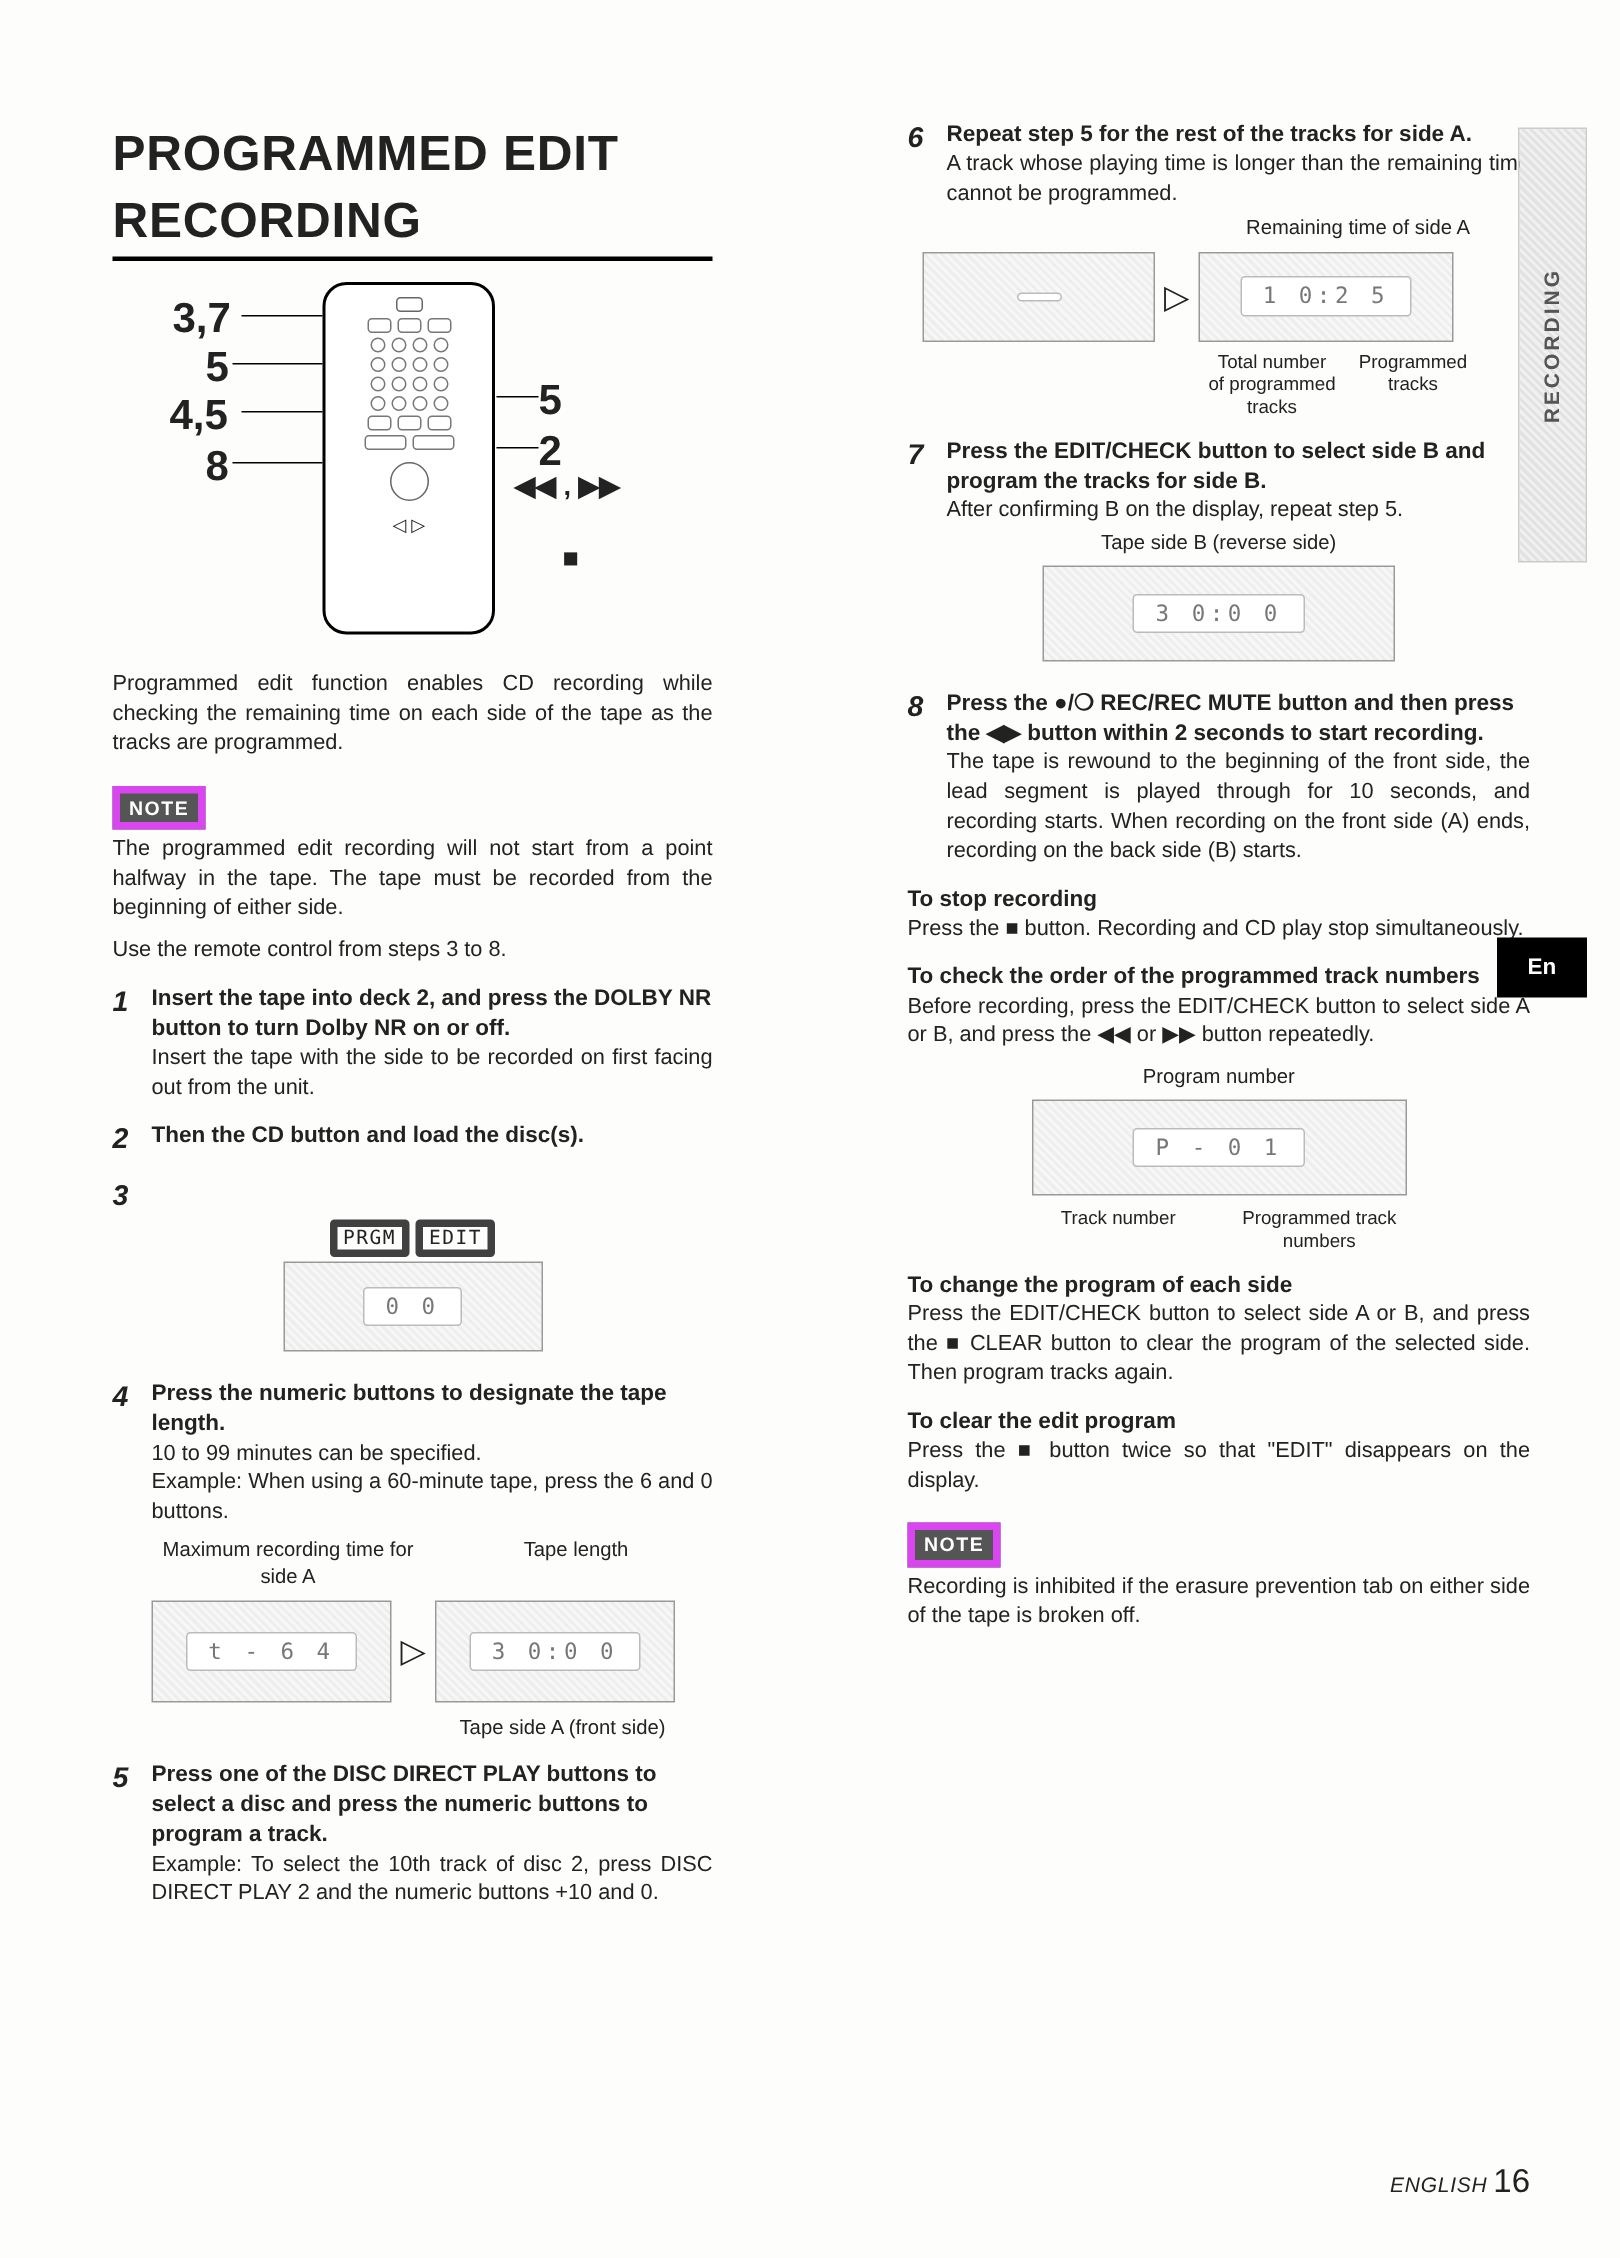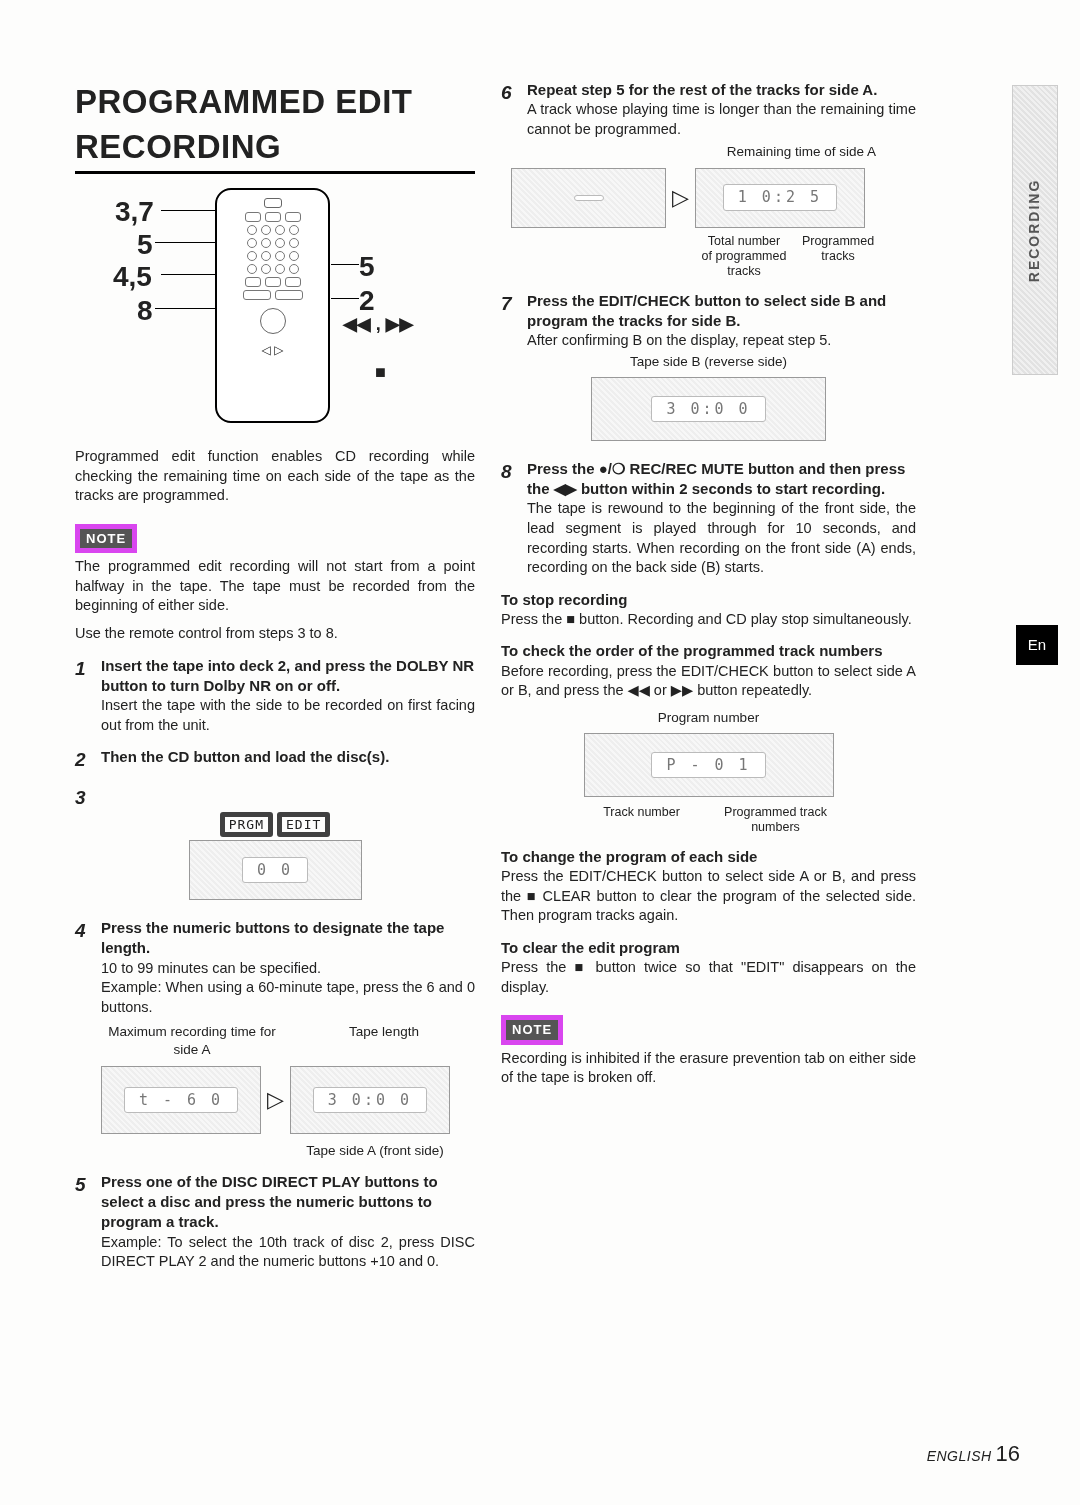--- a/index.html
+++ b/index.html
@@ -1,17 +1,17 @@
 <!DOCTYPE html>
 <html><head>
 <meta charset="utf-8">
 <style>
   * { box-sizing: border-box; margin: 0; padding: 0; }
   body { width: 1080px; height: 1505px; font-family: Arial, Helvetica, sans-serif; font-size: 15px; color: #222; background: #fdfdfc; position: relative; line-height: 1.35; }
-  .page { padding: 80px 60px 40px 75px; display: flex; gap: 26px; }
+  .page { padding: 80px 60px 40px 75px; display: flex; gap: 26px; justify-content: space-between; }
   .col { flex: 1 1 0; }
   .col-left { max-width: 400px; }
   .col-right { max-width: 415px; }
 
   .title { font-family: "Arial Narrow", Arial, sans-serif; font-weight: 800; letter-spacing: 0.5px; font-size: 33px; border-bottom: 3px solid #000; padding-bottom: 2px; margin-bottom: 14px; display: inline-block; width: 100%; }
 
   .remote-wrap { position: relative; height: 245px; margin-bottom: 14px; }
   .remote { position: absolute; left: 140px; top: 0; width: 115px; height: 235px; border: 2px solid #000; border-radius: 16px; background: #fff; }
   .remote .pow { width: 18px; height: 10px; border:1px solid #666; margin: 8px auto 4px; border-radius: 3px; }
   .btn-row { display:flex; justify-content:center; gap:4px; margin: 3px 0; }
@@ -36,21 +36,21 @@
   .step-title { font-weight:bold; font-size: 15px; }
   .step-body { font-size:14.5px; text-align: justify; }
   .sub { margin-left: 26px; font-size:14.5px; text-align:justify; }
   .caption { font-size: 13.5px; text-align:center; margin-top:2px; }
   .mini-label { font-size:13.5px; }
   .prgm-edit { text-align:center; font-size:13px; margin-top:6px; }
   .prgm-edit span { border:5px solid #404040; padding:0 4px; margin:0 2px; border-radius:3px; font-family: monospace; letter-spacing:1px; }
 
   .side-tab { position:absolute; right: 22px; top: 85px; width: 46px; height: 290px; background: repeating-linear-gradient(45deg,#e2e2e2,#e2e2e2 2px,#f0f0f0 2px,#f0f0f0 4px); border:1px solid #ccc; display:flex; align-items:center; justify-content:center; }
   .side-tab span { transform: rotate(-90deg); font-weight:bold; letter-spacing:2px; font-size:14px; color:#555; white-space:nowrap; }
-  .en-badge { position:absolute; right: 22px; top: 625px; width: 42px; height: 40px; background:#000; color:#fff; display:flex; align-items:center; justify-content:center; font-weight:normal; font-size:15px; }
+  .en-badge { position:absolute; right: 22px; top: 625px; width: 60px; height: 40px; background:#000; color:#fff; display:flex; align-items:center; justify-content:center; font-weight:bold; font-size:15px; }
 
   .subhead { font-weight:bold; margin-top:12px; font-size:15px; }
 
   .footer { position:absolute; bottom: 36px; right: 60px; font-size:14px; }
   .footer .pg { font-size:22px; vertical-align:baseline; }
   .footer .lang { font-style:italic; font-weight:normal; letter-spacing:0.5px; }
 
   .disp-labels { display:flex; font-size:12.5px; gap:8px; }
   .disp-labels > div { flex:1; text-align:center; line-height:1.2; }
 </style>
@@ -169,21 +169,21 @@
     <div class="sub" style="display:flex; gap:10px; margin-top:6px">
       <div style="flex:1">
         <div class="mini-label" style="text-align:center">Maximum recording time for side A</div>
       </div>
       <div style="flex:1">
         <div class="mini-label" style="text-align:center">Tape length</div>
       </div>
     </div>
     <div class="sub disp-row">
       <div class="display" style="width:160px; height:68px">
-          <div class="inner">t - 6 0</div>
+          <div class="inner">t - 6 4</div>
         </div>
       <span class="arrow-r">▷</span>
       <div class="display" style="width:160px; height:68px">
           <div class="inner">3 0:0 0</div>
         </div>
     </div>
     <div class="caption" style="margin-left:200px">Tape side A (front side)</div>
 
     <div class="step">
       <div class="step-num">5</div>

